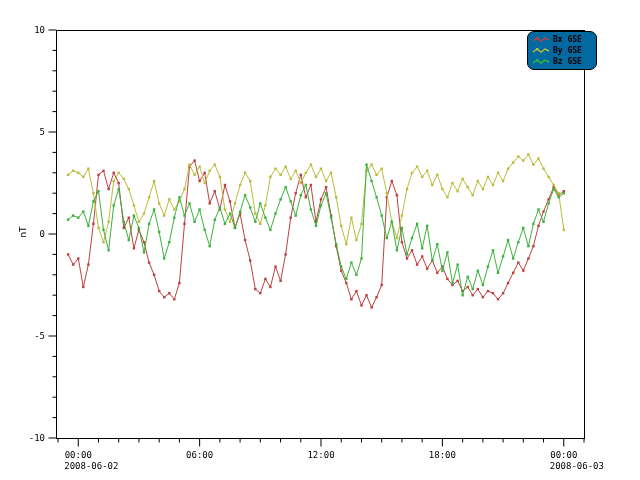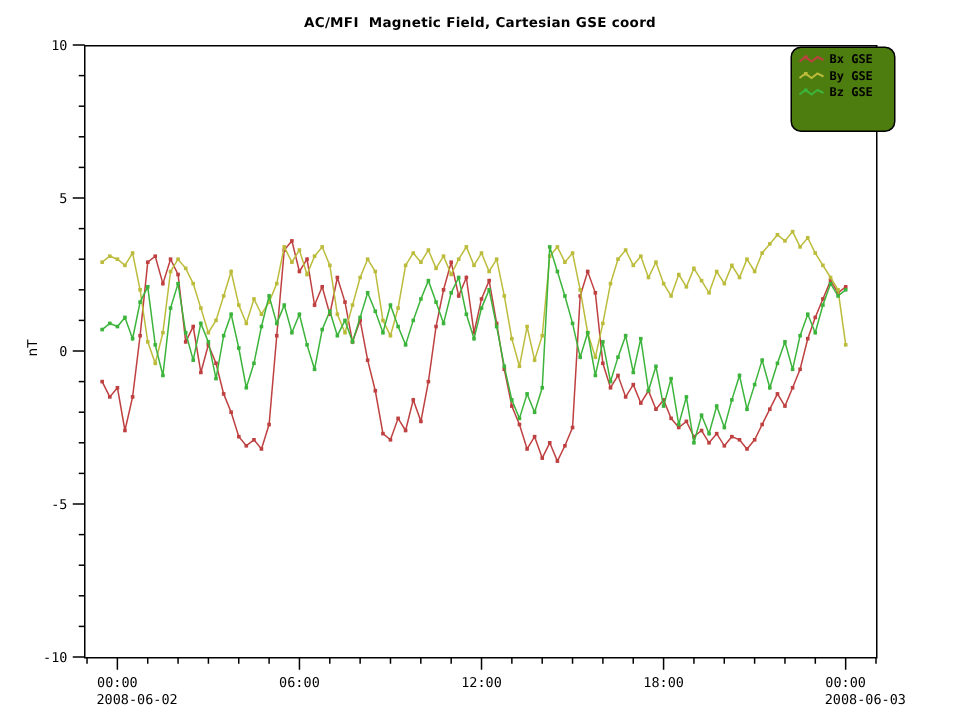--- a/index.html
+++ b/index.html
@@ -5,33 +5,32 @@
   html,body{margin:0;padding:0;background:#fff;}
   .canvas{position:relative;width:640px;height:480px;background:#ffffff;overflow:hidden;
           font-family:"DejaVu Sans",sans-serif;color:#000;}
   .chart-title{position:absolute;top:11px;left:0;width:100%;text-align:center;
                font-size:9px;font-weight:bold;white-space:pre;letter-spacing:0.2px;}
   .y-axis-label{position:absolute;left:17px;top:227px;font-size:9px;
                 transform:rotate(-90deg);transform-origin:center;}
   #plot-svg{position:absolute;left:0;top:0;}
   #plot-svg text{font-family:"DejaVu Sans Mono","DejaVu Sans",monospace;font-size:9px;fill:#000;}
   .legend-box{position:absolute;left:527px;top:31px;width:70px;box-sizing:border-box;
-              background:#4d7c0f;border:1px solid #000;border-radius:7px;
-              padding:2px 2px 20px 4px;z-index:5;}
+              background:#0369a1;border:1px solid #000;border-radius:7px;
+              padding:2px 2px 2px 4px;z-index:5;}
   .legend-item{display:flex;align-items:center;height:11px;}
   .legend-sample{flex:0 0 18px;height:9px;margin-right:3px;}
   .legend-label{font-family:"DejaVu Sans Mono","DejaVu Sans",monospace;
                 font-size:8px;font-weight:bold;white-space:pre;line-height:9px;}
 </style>
 </head>
 <body>
 
 <div class="canvas">
 
-  <div class="chart-title">AC/MFI  Magnetic Field, Cartesian GSE coord</div>
 
   <div class="y-axis-label">nT</div>
 
   <svg id="plot-svg" width="640" height="480">
       <rect x="56.5" y="30.5" width="528" height="408" fill="none" stroke="#000000" stroke-width="1"></rect>
       <g>
         <line x1="56.5" y1="438" x2="48.5" y2="438" stroke="#000" stroke-width="1"></line>
         <line x1="56.5" y1="417.6" x2="52.5" y2="417.6" stroke="#000" stroke-width="1"></line>
         <line x1="56.5" y1="397.2" x2="52.5" y2="397.2" stroke="#000" stroke-width="1"></line>
         <line x1="56.5" y1="376.8" x2="52.5" y2="376.8" stroke="#000" stroke-width="1"></line>

